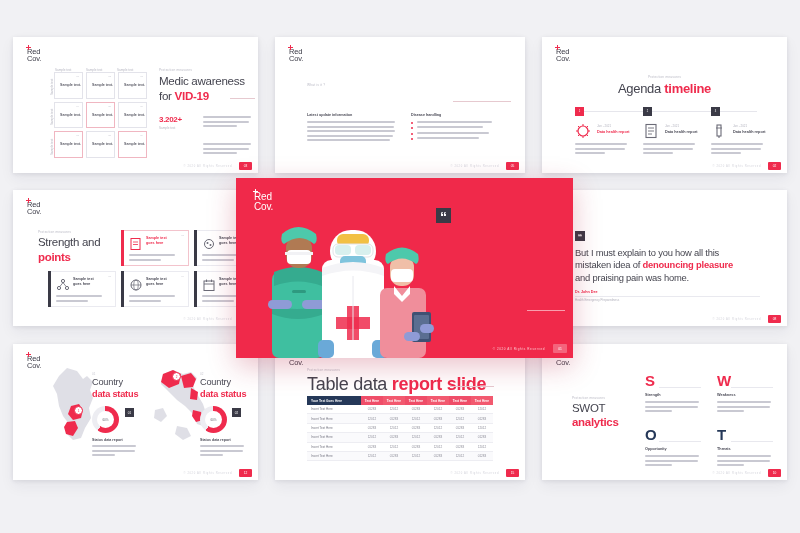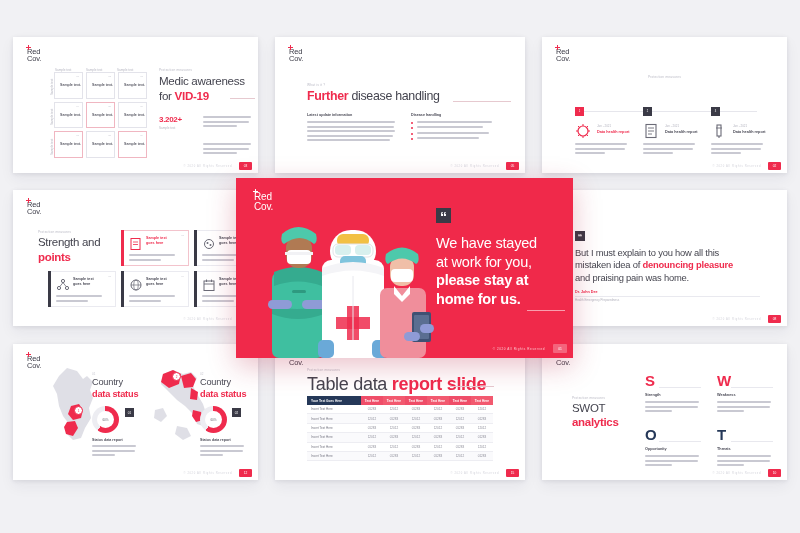--- a/index.html
+++ b/index.html
@@ -239,23 +239,20 @@
 
   <div class="slide" style="left:275px; top:37px; width:250px; height:136px;">
     <div class="slide-inner">
       <div class="logo" style="left:14px; top:11px; font-size:7.5px;">
         <span class="cross"></span>
         <span class="l1">Red</span>
         <span class="l2">Cov.</span>
       </div>
 
       <div class="kicker" style="position:absolute; left:32px; top:46px; font-size:3.2px;">What is it ?</div>
-      <div class="h-title" style="position:absolute; left:32px; top:52px; font-size:12.4px;">
-        <span class="red">Further</span><span> disease handling</span>
-      </div>
       <div class="rule" style="left:178px; top:64px; width:58px;"></div>
 
       <div class="colhdr" style="position:absolute; left:32px; top:76px; font-size:3.7px;">Latest update information</div>
       <div class="body-lines" style="position:absolute; left:32px; top:84px; width:88px;">
         <i style="width:100%"></i>
           <i style="width:99%"></i>
           <i style="width:100%"></i>
           <i style="width:98%"></i>
           <i style="width:94%"></i>
       </div>
@@ -283,20 +280,23 @@
 
   <div class="slide" style="left:542px; top:37px; width:245px; height:136px;">
     <div class="slide-inner">
       <div class="logo" style="left:14px; top:11px; font-size:7.5px;">
         <span class="cross"></span>
         <span class="l1">Red</span>
         <span class="l2">Cov.</span>
       </div>
 
       <div class="kicker" style="position:absolute; left:0; right:0; top:38px; font-size:3.2px; text-align:center;">Protection measures</div>
+      <div class="h-title" style="position:absolute; left:0; right:0; top:44px; font-size:13px; text-align:center;">
+        <span>Agenda </span><span class="red">timeline</span>
+      </div>
 
       <div class="tl-line" style="left:33px; top:74px; width:182px;"></div>
       <div id="agenda-items">
           <div class="tl-node active" style="left:33px; top:70px; font-size:2.6px;">1</div>
           <svg width="16" height="16" viewBox="0 0 16 16" class="tl-ico" style="left:33px; top:86px;">
             <circle cx="8" cy="8" r="5" fill="none" stroke="#ef2b4d" stroke-width="1.2"></circle>
             <g stroke="#ef2b4d" stroke-width="1">
               <line x1="8" y1="1" x2="8" y2="3"></line>
               <line x1="8" y1="13" x2="8" y2="15"></line>
               <line x1="1" y1="8" x2="3" y2="8"></line>
@@ -727,26 +727,20 @@
           <path d="M150 66 l8 10 l8 -10 l0 8 l-8 8 l-8 -8 Z" fill="#ffffff"></path>
           <rect x="168" y="92" width="19" height="30" rx="2" fill="#3f5173"></rect>
           <rect x="170" y="95" width="15" height="24" rx="1" fill="#5a6e91"></rect>
           <rect x="160" y="112" width="16" height="9" rx="4.5" fill="#8f9bd6"></rect>
           <rect x="176" y="104" width="14" height="9" rx="4.5" fill="#8f9bd6"></rect>
         </g>
       </svg>
 
       <div class="quotemark" style="left:200px; top:30px; width:15px; height:15px; font-size:14px; line-height:19px;">“</div>
 
-      <div class="hero-quote" style="left:200px; top:56px; width:130px; font-size:14.5px;">
-        <span>We have stayed</span><br>
-        <span>at work for you,</span><br>
-        <b>please stay at</b><br>
-        <b>home for us.</b>
-      </div>
       <div class="hero-rule" style="left:291px; top:132px; width:38px;"></div>
 
       <div class="footer-note" style="right:28px; bottom:7px; font-size:3px; color:rgba(255,255,255,0.75);">© 2020 All Rights Reserved</div>
       <div class="pagebadge" style="right:6px; bottom:5px; width:14px; height:9px; font-size:3.3px; background:rgba(255,255,255,0.28);">01</div>
     </div>
   </div>
 
 </div>
 
 </body></html>

